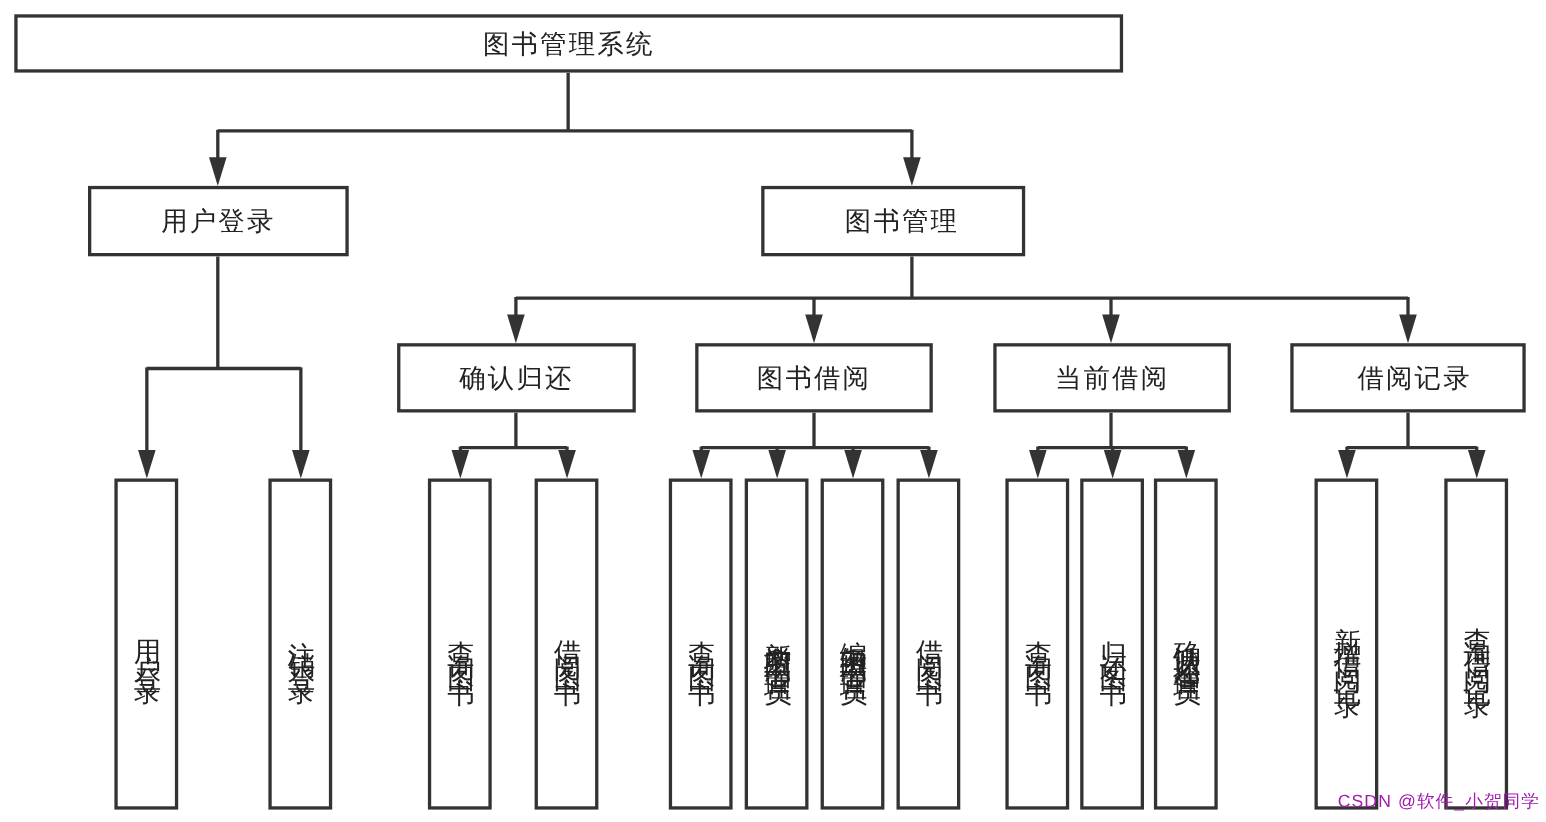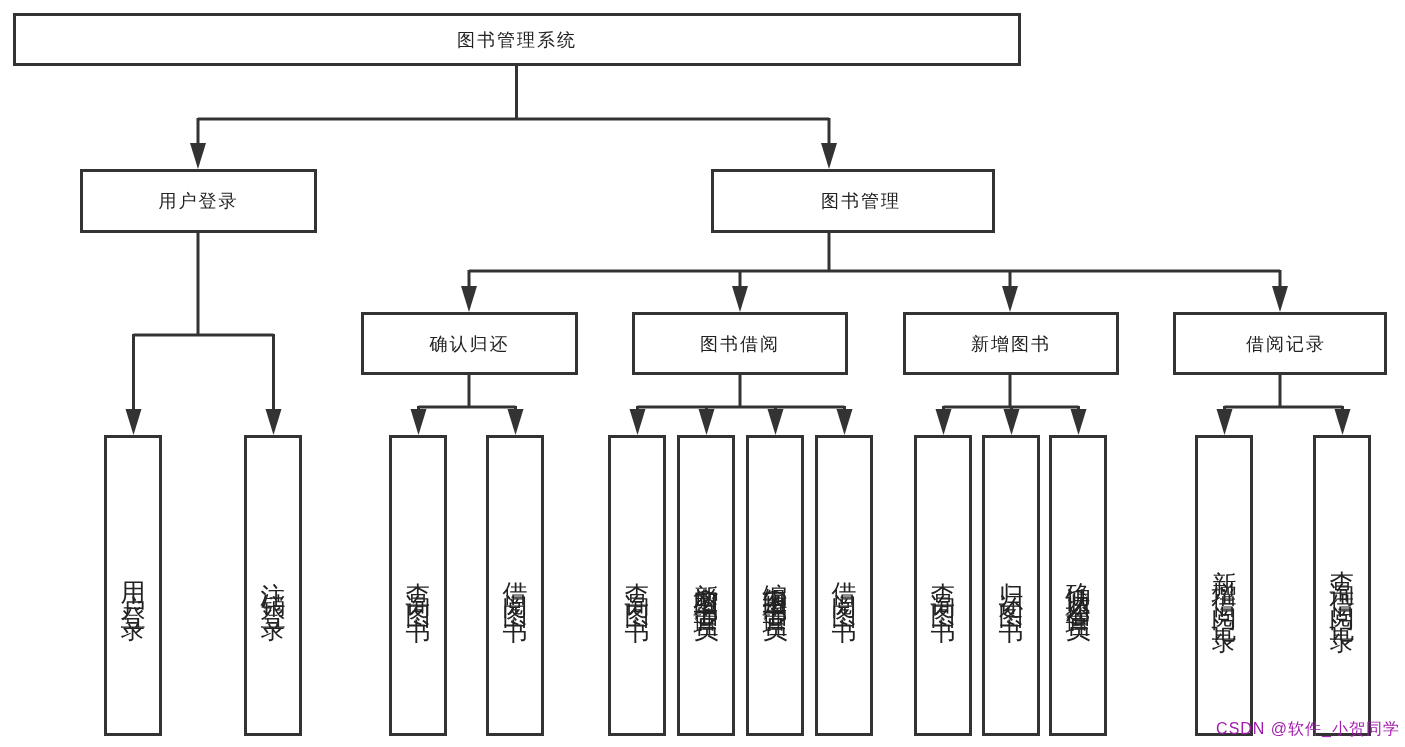--- a/index.html
+++ b/index.html
@@ -8,21 +8,21 @@
     background:#ffffff;
     font-family:"Liberation Sans","DejaVu Sans",sans-serif;
   }
   #connectors{position:absolute;left:0;top:0;z-index:1;}
   .hbox{
     position:absolute;z-index:2;box-sizing:border-box;
     background:#ffffff;border:3px solid #333333;
     display:flex;align-items:center;justify-content:center;
   }
   .hbox span{
-    font-size:18px;color:#222222;letter-spacing:2px;white-space:nowrap;
+    font-size:24px;color:#222222;letter-spacing:2px;white-space:nowrap;
   }
   .vbox{
     position:absolute;top:435px;width:58px;height:301px;z-index:2;
     box-sizing:border-box;background:#ffffff;border:3px solid #333333;
     display:flex;align-items:center;justify-content:center;
   }
   .vbox span{
     writing-mode:vertical-rl;text-orientation:mixed;
     font-size:25px;line-height:1;letter-spacing:12px;
     color:#222222;white-space:nowrap;
@@ -91,32 +91,32 @@
     <polygon points="1334.5,409 1350.5,409 1342.5,435" fill="#333333"></polygon>
   </svg>
 
 <div class="hbox" style="left:13px;top:13px;width:1008px;height:53px;">
   <span>图书管理系统</span>
 </div>
 
 <div class="hbox" style="left:80px;top:169px;width:237px;height:64px;">
   <span>用户登录</span>
 </div>
-<div class="hbox" style="left:711px;top:169px;width:284px;height:64px;padding-left:16px;">
+<div class="hbox" style="left:692px;top:169px;width:240px;height:64px;padding-left:16px;">
   <span>图书管理</span>
 </div>
 
 <div class="hbox" style="left:361px;top:312px;width:217px;height:63px;">
   <span>确认归还</span>
 </div>
 <div class="hbox" style="left:632px;top:312px;width:216px;height:63px;">
   <span>图书借阅</span>
 </div>
 <div class="hbox" style="left:903px;top:312px;width:216px;height:63px;">
-  <span>新增图书</span>
+  <span>当前借阅</span>
 </div>
 <div class="hbox" style="left:1173px;top:312px;width:214px;height:63px;padding-left:12px;">
   <span>借阅记录</span>
 </div>
 
 <div class="vbox" style="left:104px;">
   <span>用户登录</span>
 </div>
 <div class="vbox" style="left:244px;">
   <span>注销登录</span>

